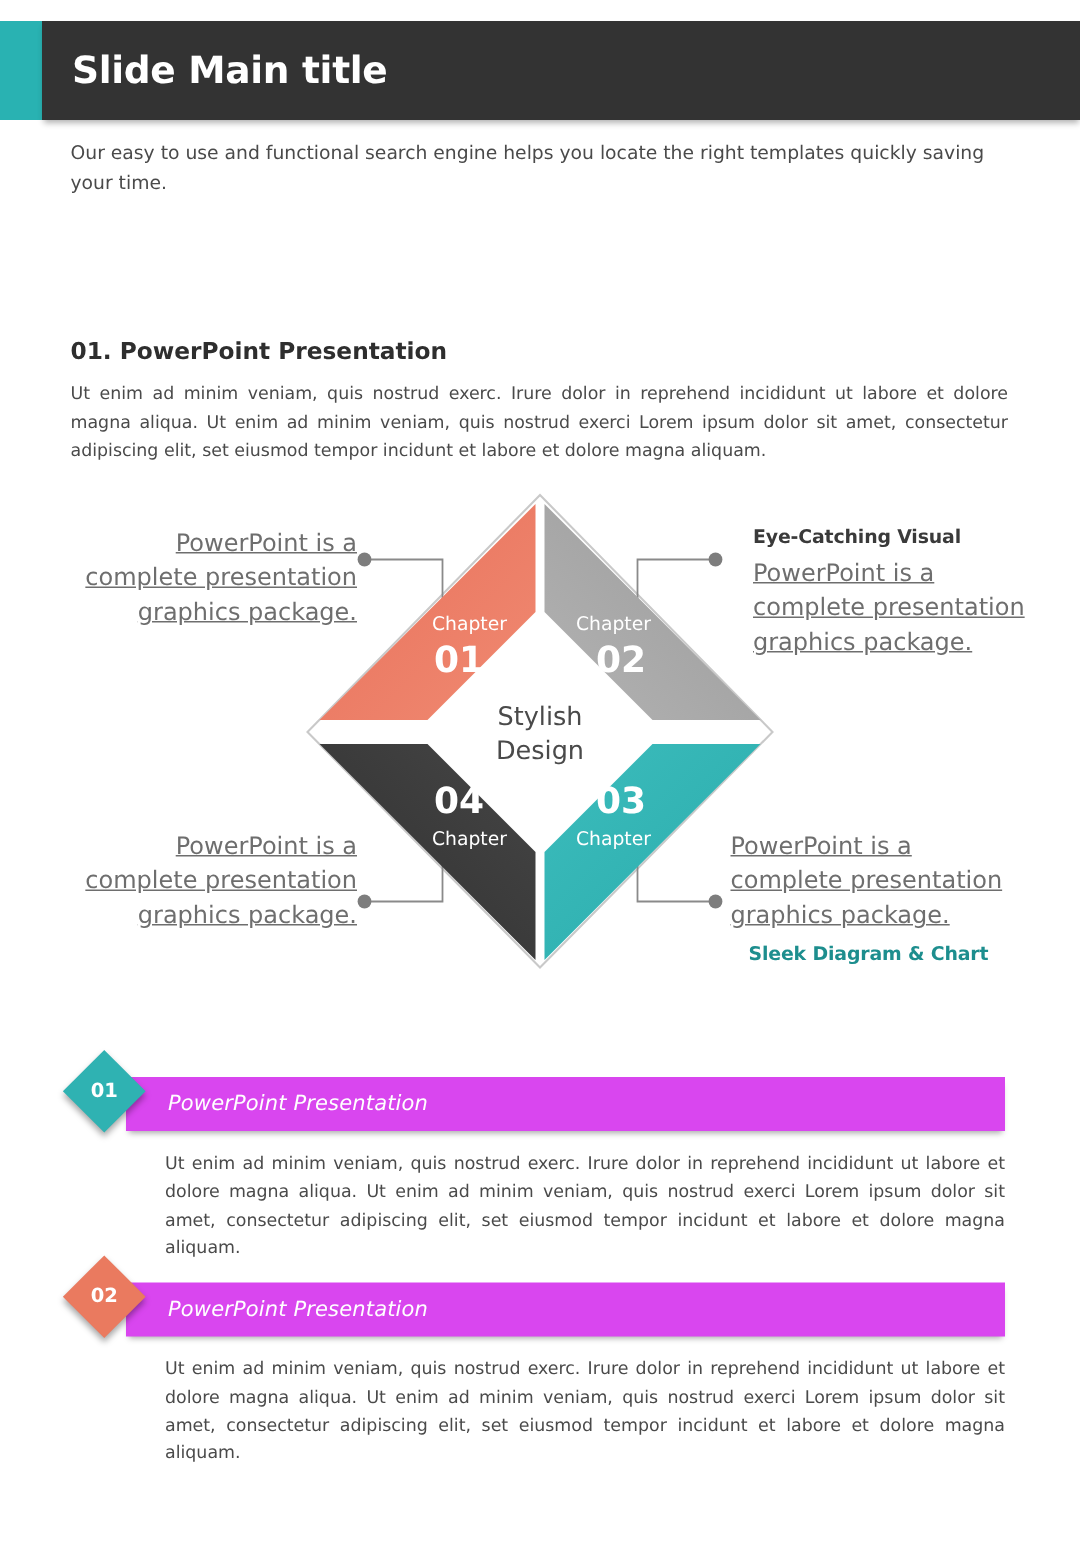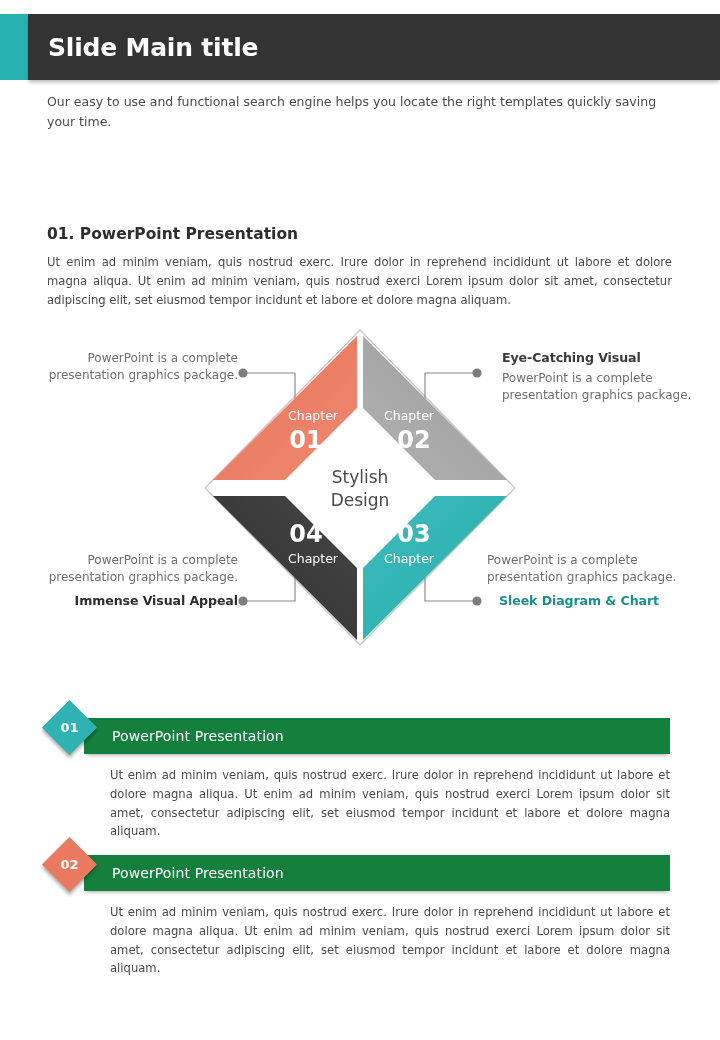--- a/index.html
+++ b/index.html
@@ -111,24 +111,25 @@
     position: absolute;
     width: 200px;
   }
   .dlabel .dl-title {
     font-size: 12.6px;
     font-weight: bold;
     margin: 0 0 5px 0;
     letter-spacing: -0.1px;
   }
   .dlabel .dl-desc {
-    font-size: 12px;
+    font-size: 16px;
     color: #6e6e6e;
     line-height: 1.45;
     margin: 0;
+    text-decoration: underline;
   }
   .dl-right { text-align: left; }
   .dl-left  { text-align: right; }
 
   .lbl-1 { left: 38px;  top: 30px; }
   .lbl-2 { left: 502px; top: 30px; }
   .lbl-3 { left: 487px; top: 232px; }
   .lbl-4 { left: 38px;  top: 232px; }
 
   .c-coral { color: #e2664a; }
@@ -140,22 +141,23 @@
   .row-block { position: absolute; left: 0; width: 720px; }
   .row-1 { top: 718px; }
   .row-2 { top: 855px; }
 
   .row-bar {
     position: absolute;
     left: 84px;
     top: 0;
     width: 586px;
     height: 36px;
-    background: #15803d;
+    background: #d946ef;
     box-shadow: 0 3px 4px -2px rgba(0,0,0,0.35);
+    font-style: italic;
   }
   .row-bar-label {
     position: absolute;
     left: 28px;
     top: 50%;
     transform: translateY(-50%);
     color: #ffffff;
     font-size: 14px;
     letter-spacing: 0.1px;
   }
@@ -289,21 +291,20 @@
     <p class="dl-desc">PowerPoint is a complete presentation graphics package.</p>
   </div>
 
   <div class="dlabel dl-right lbl-3">
     <p class="dl-desc">PowerPoint is a complete presentation graphics package.</p>
     <p class="dl-title c-teal" style="margin:6px 0 0 12px;">Sleek Diagram &amp; Chart</p>
   </div>
 
   <div class="dlabel dl-left lbl-4">
     <p class="dl-desc">PowerPoint is a complete presentation graphics package.</p>
-    <p class="dl-title c-dark" style="margin:6px 0 0 0;">Immense Visual Appeal</p>
   </div>
 </div>
 
 <div class="row-block row-1">
   <div class="row-bar">
     <div class="row-bar-label">PowerPoint Presentation</div>
   </div>
   <div class="row-badge row-badge-teal">
     <div class="row-badge-num">01</div>
   </div>

